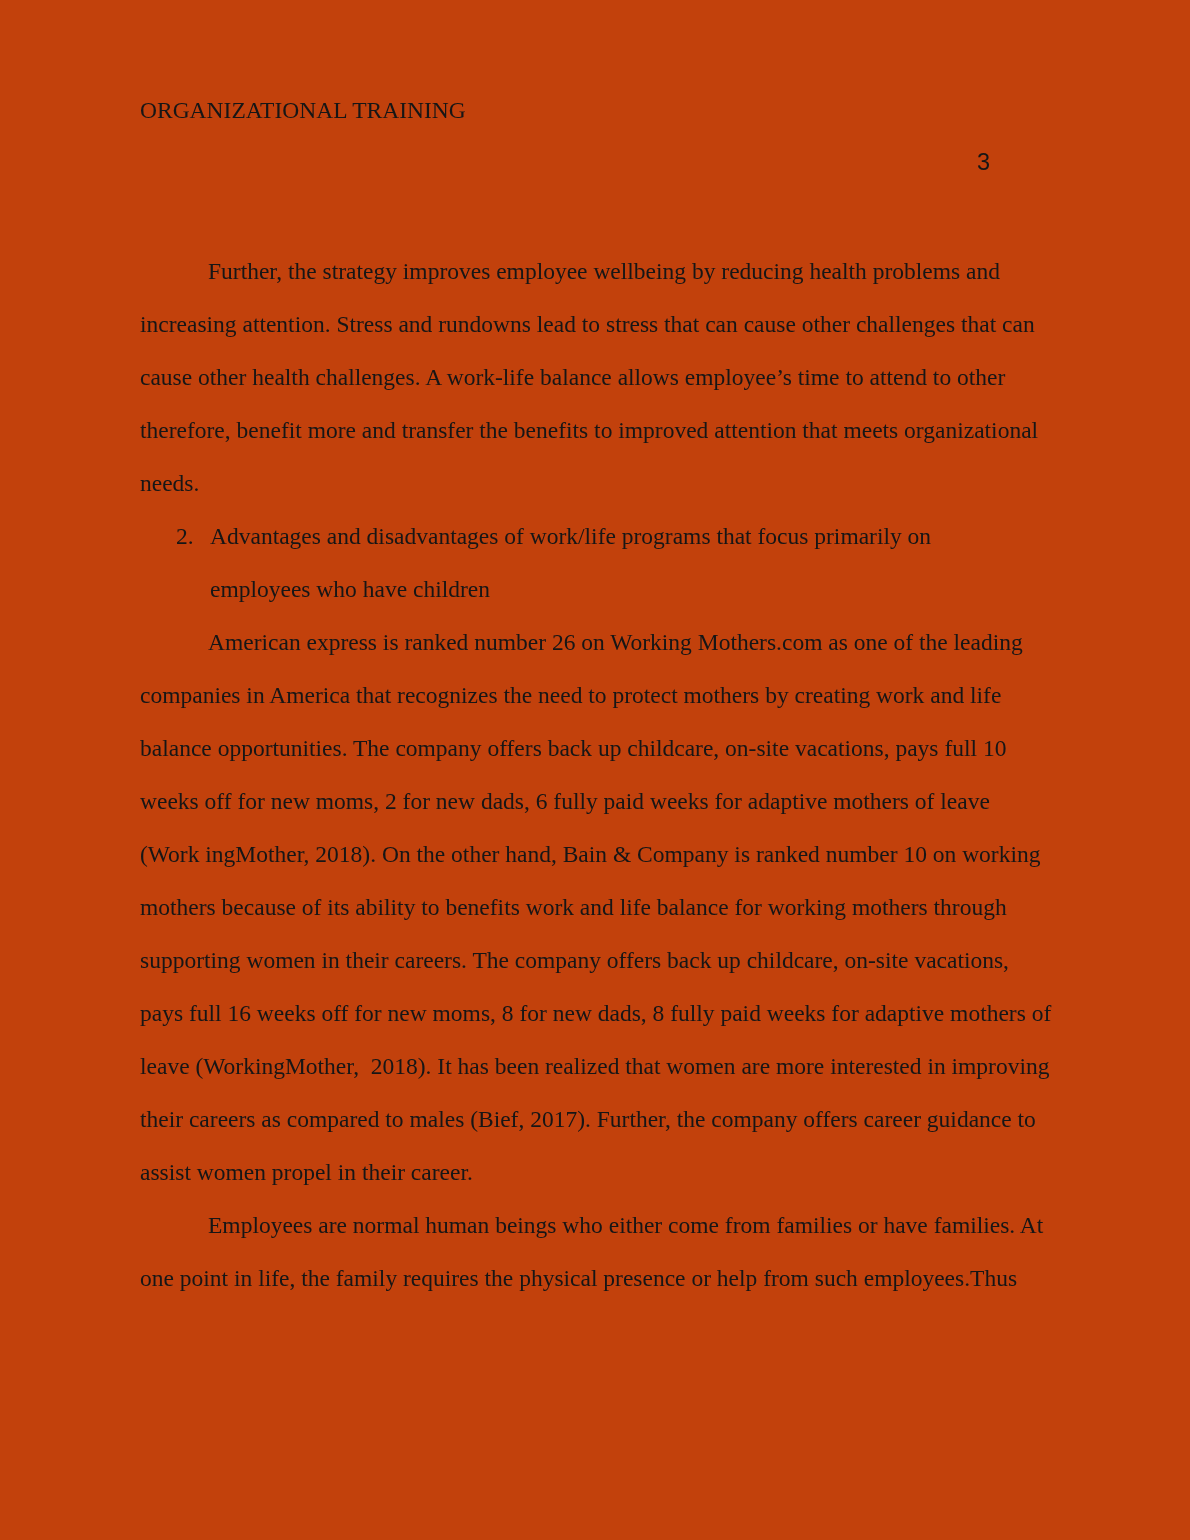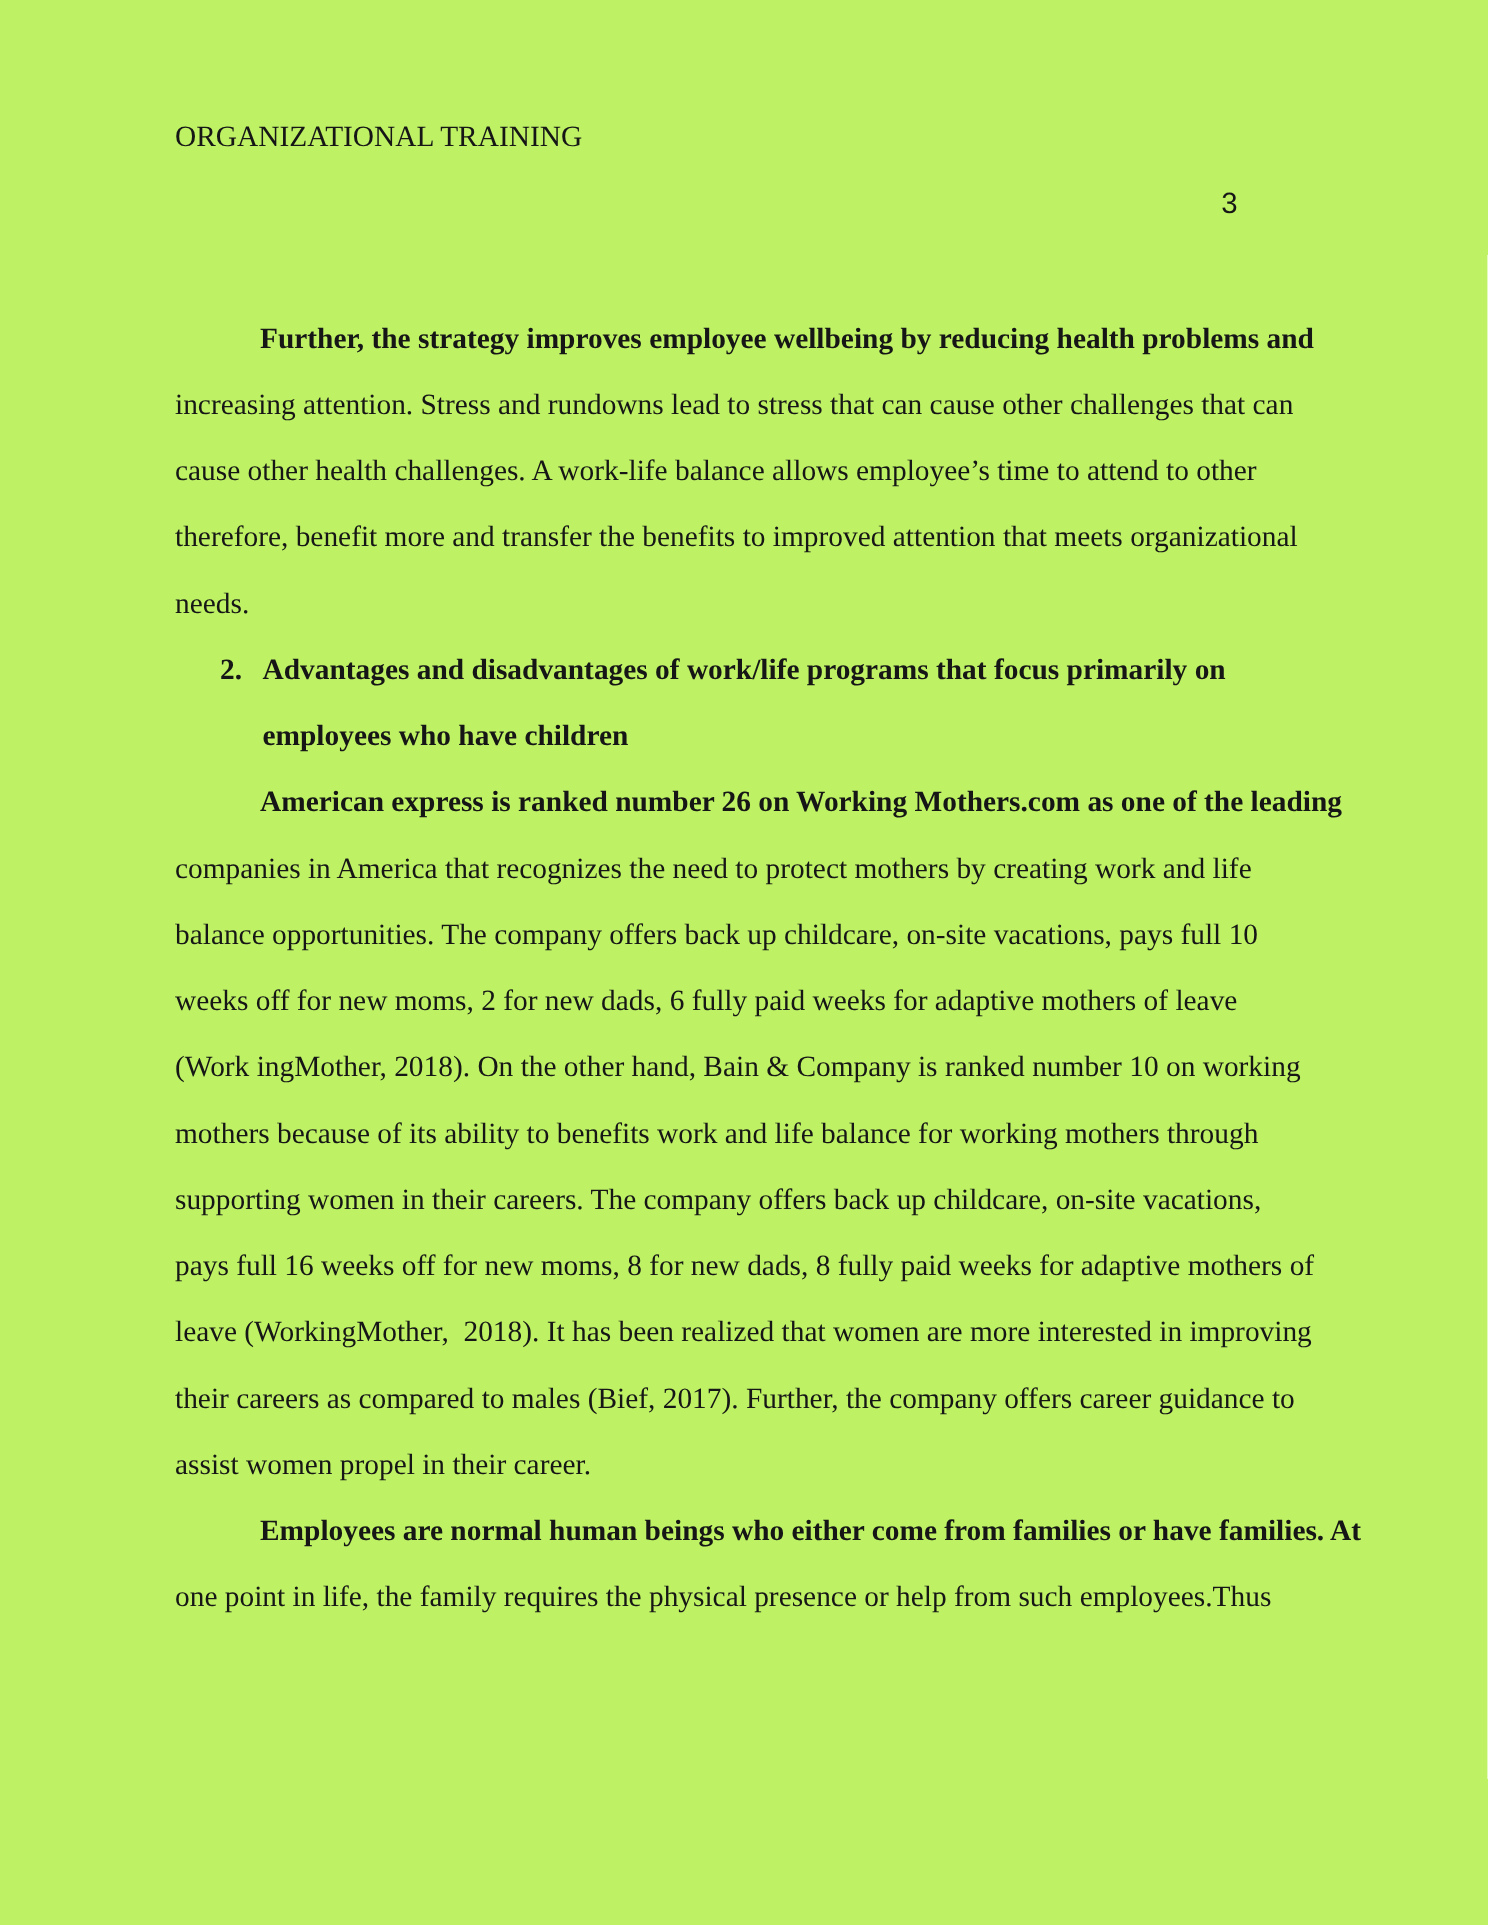--- a/index.html
+++ b/index.html
@@ -4,21 +4,21 @@
 <style>
   html, body {
     margin: 0;
     padding: 0;
     background: #ffffff;
   }
   .page {
     position: relative;
     width: 1190px;
     height: 1540px;
-    background: #bef264;
+    background: #c2410c;
     overflow: hidden;
     font-family: "Liberation Serif", "DejaVu Serif", serif;
     color: #161616;
   }
   .running-header {
     position: absolute;
     left: 140px;
     top: 97px;
     font-size: 23.5px;
     line-height: 27px;
@@ -39,24 +39,23 @@
     width: 914px;
   }
   .line {
     height: 53px;
     line-height: 53px;
     font-size: 23.5px;
     white-space: pre;
   }
   .indent {
     padding-left: 68px;
-    font-weight: bold;
   }
   .heading {
-    font-weight: bold;
+    font-weight: normal;
   }
   .heading-num {
     display: inline-block;
     padding-left: 36px;
     width: 34px;
   }
   .heading-cont {
     padding-left: 70px;
   }
 </style>

